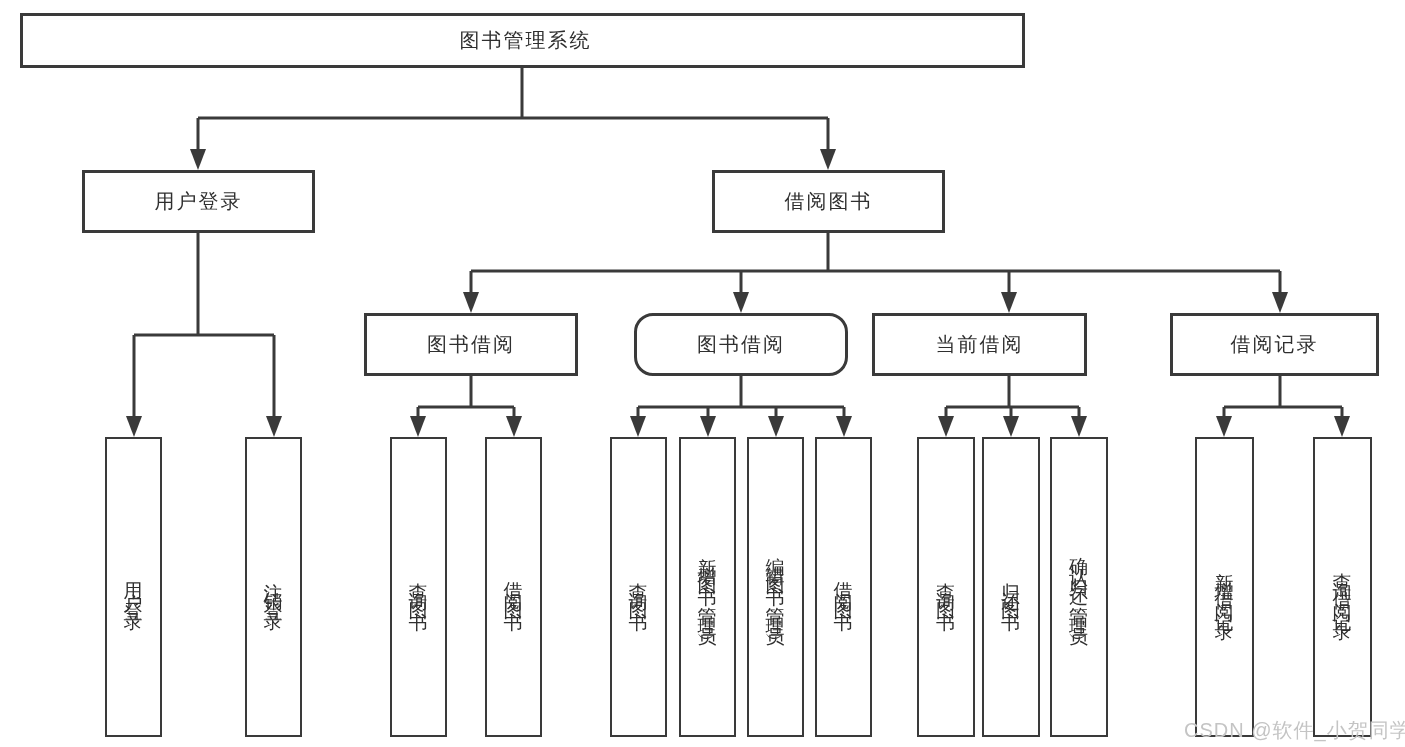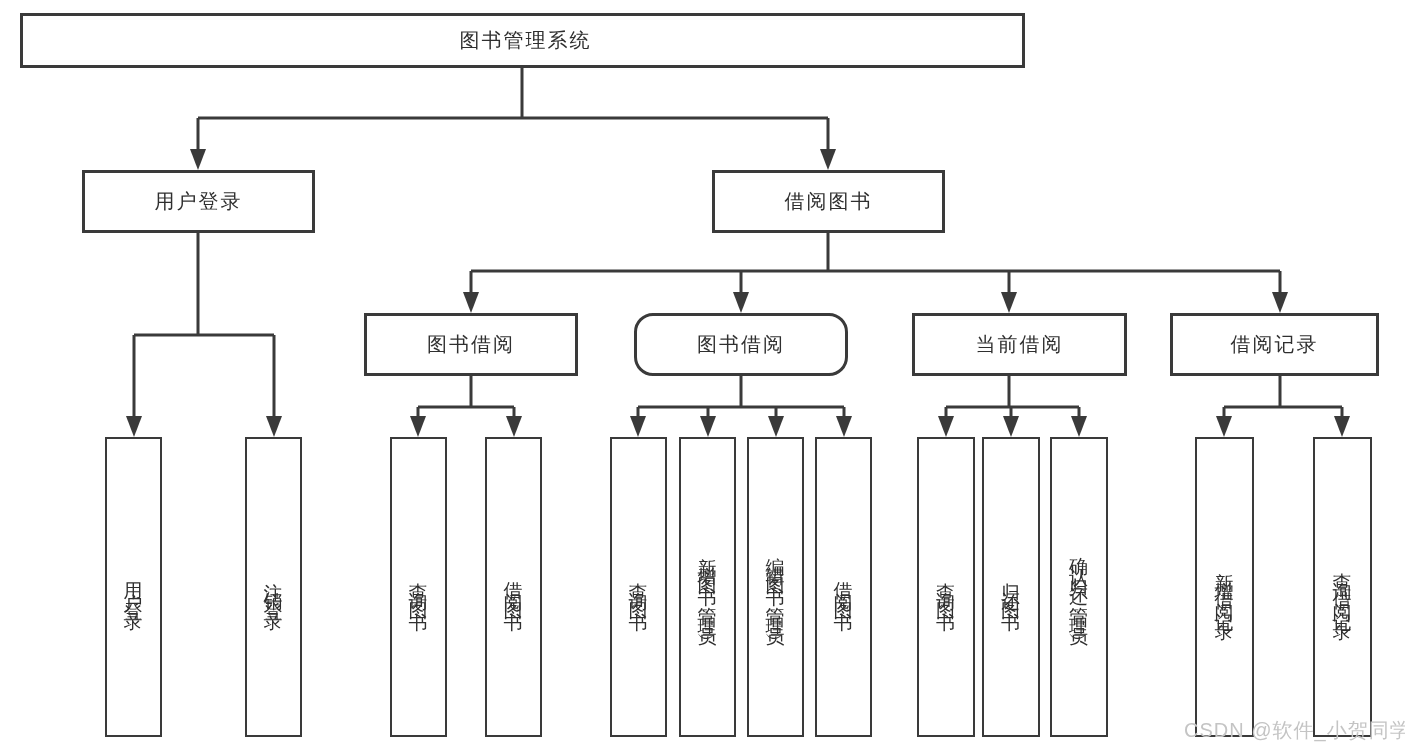--- a/index.html
+++ b/index.html
@@ -127,21 +127,21 @@
   <div class="node" style="left:712px; top:170px; width:233px; height:63px;">
     <span>借阅图书</span>
   </div>
 
   <div class="node" style="left:364px; top:313px; width:214px; height:63px;">
     <span>图书借阅</span>
   </div>
   <div class="node" style="left:634px; top:313px; width:214px; height:63px;border-radius:19px;">
     <span>图书借阅</span>
   </div>
-  <div class="node" style="left:912px; top:313px; width:215px; height:63px;text-align:center;">
+  <div class="node" style="left:872px; top:313px; width:215px; height:63px;text-align:center;">
     <span>当前借阅</span>
   </div>
   <div class="node" style="left:1170px; top:313px; width:209px; height:63px;">
     <span>借阅记录</span>
   </div>
 
   <div class="leaf" style="left:105px;">
     <span>用户登录</span>
   </div>
   <div class="leaf" style="left:245px;">

